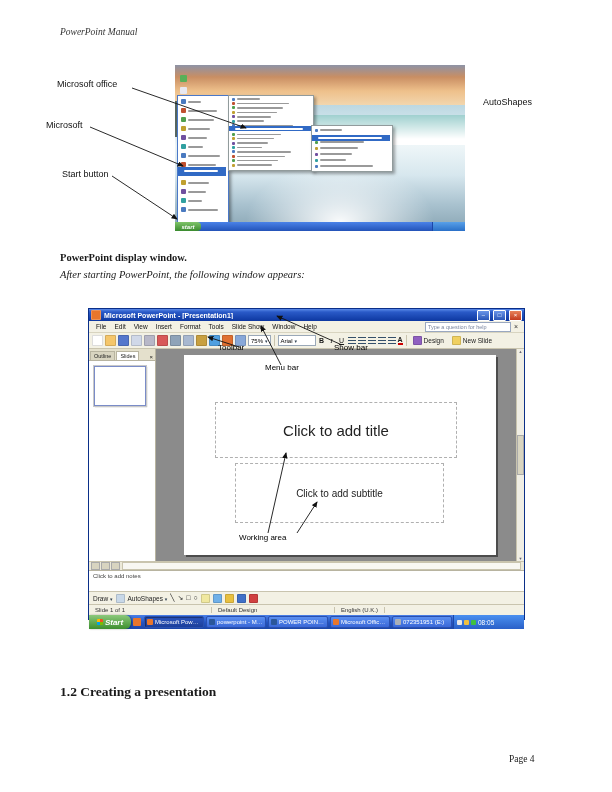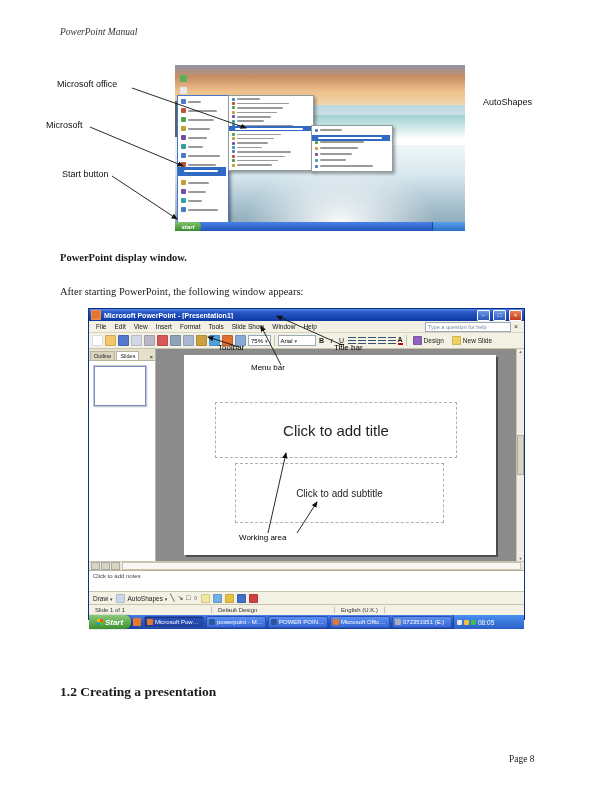--- a/index.html
+++ b/index.html
@@ -2,21 +2,21 @@
 <html><head>
 <meta charset="utf-8">
 <style>
   html,body{margin:0;padding:0;background:#e8e8e8;}
   .page{position:relative;width:612px;height:792px;background:#fff;margin:0 auto;overflow:hidden;
         font-family:"Liberation Serif",serif;color:#1a1a1a;}
 
   
   .doc-header{position:absolute;left:60px;top:27px;font-style:italic;font-size:9.5px;color:#333;}
   .sec1-title{position:absolute;left:60px;top:252px;font-weight:bold;font-size:10.5px;}
-  .sec1-body{position:absolute;left:60px;top:286px;font-size:10.5px;}
+  .sec1-body{position:absolute;left:60px;top:269px;font-size:10.5px;font-style:italic;}
   .sec2-title{position:absolute;left:60px;top:684px;font-weight:bold;font-size:13.5px;}
   .page-num{position:absolute;left:509px;top:754px;font-size:9.5px;}
   .callout{position:absolute;font-family:"Liberation Sans",sans-serif;font-size:9px;color:#111;}
   .annot{position:absolute;font-family:"Liberation Sans",sans-serif;font-size:8px;color:#000;z-index:30;}
 
   
   .fig1{position:absolute;left:175px;top:65px;width:290px;height:166px;overflow:hidden;background:#9fb9c6;}
   .f1-sky{position:absolute;left:0;top:0;right:0;height:40px;
           background:linear-gradient(180deg,#8e93a6 0%,#c98e63 30%,#eec08b 65%,#f2d6ae 100%);}
   .f1-falls{position:absolute;left:0;top:40px;right:0;bottom:9px;
@@ -465,26 +465,26 @@
       <div class="t-tray">
         <span class="tray-ico" style="background:#e8e8e8"></span>
         <span class="tray-ico" style="background:#f0c040"></span>
         <span class="tray-ico" style="background:#40c040"></span>
         <span>08:05</span>
       </div>
     </div>
   </div>
 
   <div class="annot" style="left:218px;top:343px">Toolbar</div>
-  <div class="annot" style="left:334px;top:343px">Title bar</div>
-  <div class="annot" style="left:251px;top:363px">Menu bar</div>
+  <div class="annot" style="left:334px;top:343px">Show bar</div>
+  <div class="annot" style="left:265px;top:363px">Menu bar</div>
   <div class="annot" style="left:239px;top:533px">Working area</div>
 
   <div class="sec2-title">1.2 Creating a presentation</div>
-  <div class="page-num">Page 8</div>
+  <div class="page-num">Page 4</div>
 
   <svg class="overlay" viewBox="0 0 612 792">
     <defs>
       <marker id="ah" markerWidth="8" markerHeight="8" refX="6" refY="3" orient="auto">
         <path d="M0,0 L7,3 L0,6 z" fill="#111"></path>
       </marker>
     </defs>
     <g stroke="#111" stroke-width="0.9" marker-end="url(#ah)">
       <line x1="132" y1="88" x2="246" y2="128"></line>
       <line x1="90" y1="127" x2="183" y2="166"></line>

